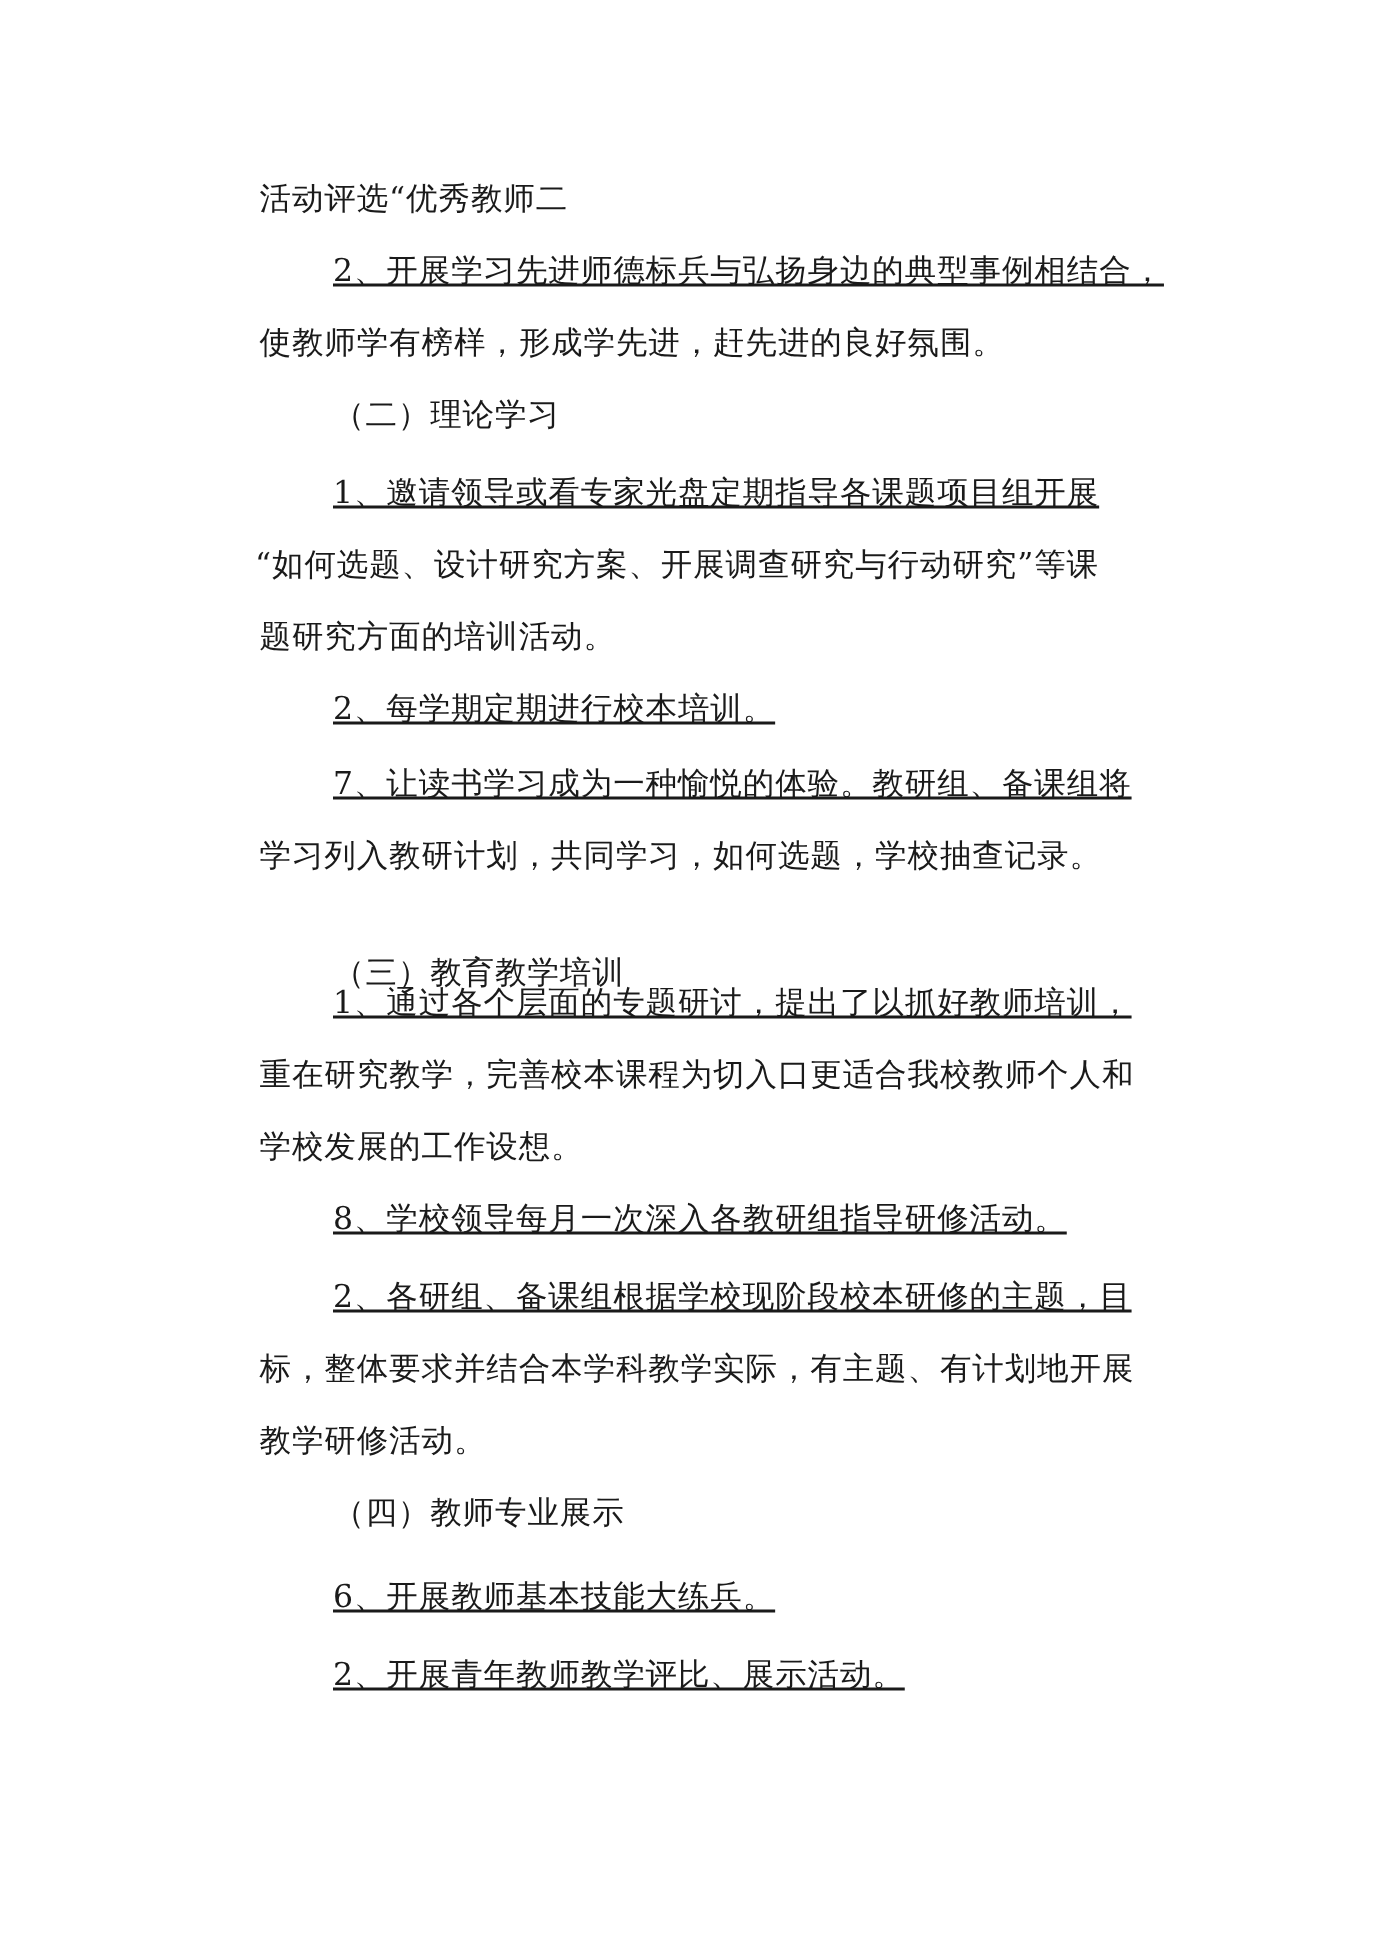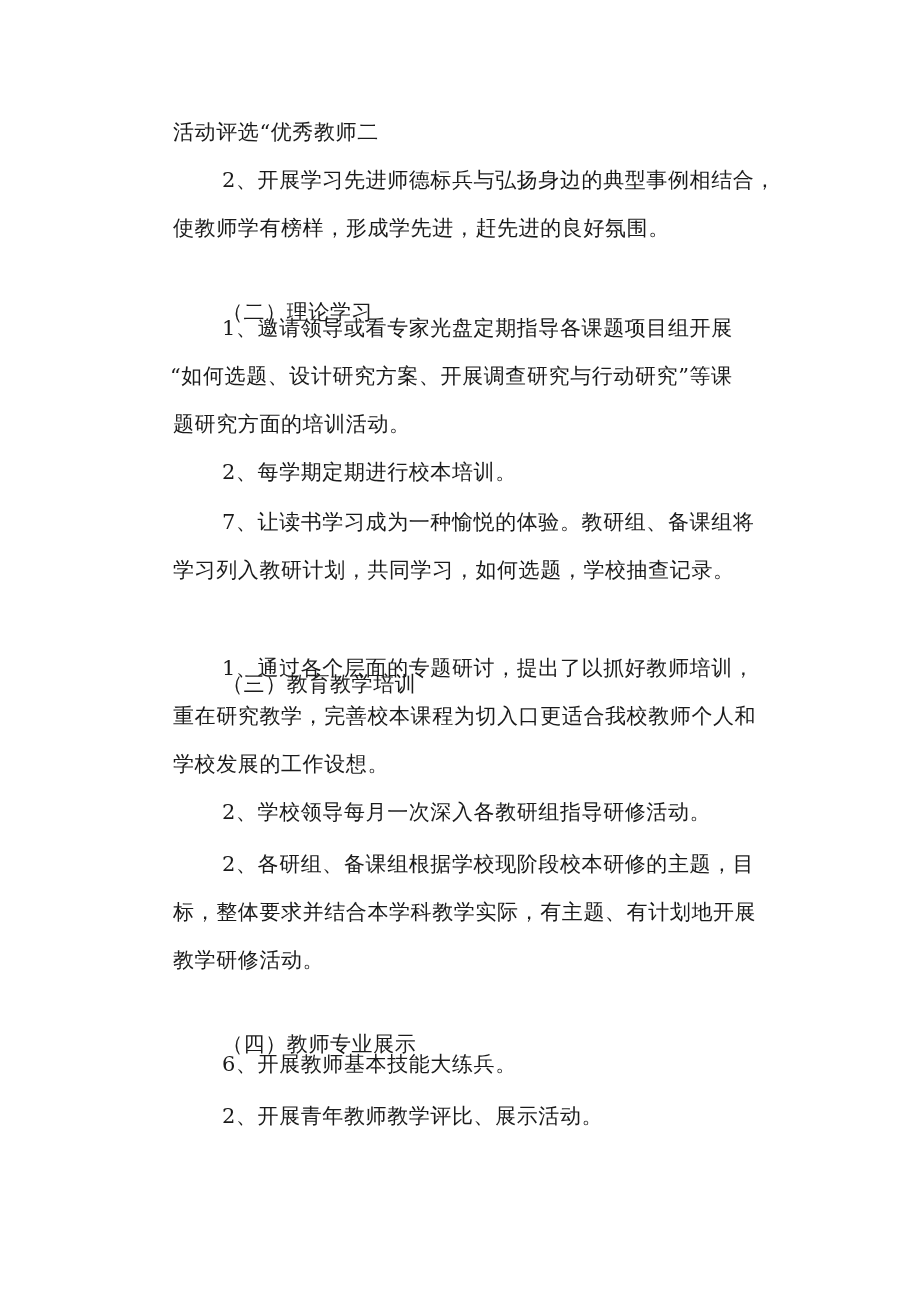--- a/index.html
+++ b/index.html
@@ -25,41 +25,41 @@
       padding-left: 29px;
     }
     .line {
       position: absolute;
       left: 173px;
       font-size: 21px;
       line-height: 24px;
       white-space: nowrap;
       letter-spacing: 0.6px;
     }
-    .indent { left: 222px; }
-    .heading { left: 222px; margin-top: 36px; }
+    .indent { left: 222px; text-decoration: underline; }
+    .heading { left: 222px; }
   </style>
 </head>
 <body>
 
 <div class="page">
   <div class="line" style="top:120px">活动评选“优秀教师二</div>
   <div class="line indent" style="top:168px">2、开展学习先进师德标兵与弘扬身边的典型事例相结合，</div>
   <div class="line" style="top:216px">使教师学有榜样，形成学先进，赶先进的良好氛围。</div>
   <div class="line heading" style="top:264px">（二）理论学习</div>
   <div class="line indent" style="top:316px">1、邀请领导或看专家光盘定期指导各课题项目组开展</div>
   <div class="line" style="top:412px">题研究方面的培训活动。</div>
   <div class="line" style="top:364px; left:170px">“如何选题、设计研究方案、开展调查研究与行动研究”等课</div>
   <div class="line indent" style="top:460px">2、每学期定期进行校本培训。</div>
   <div class="line indent" style="top:510px">7、让读书学习成为一种愉悦的体验。教研组、备课组将</div>
   <div class="line" style="top:558px">学习列入教研计划，共同学习，如何选题，学校抽查记录。</div>
   <div class="line heading" style="top:636px">（三）教育教学培训</div>
   <div class="line indent" style="top:656px">1、通过各个层面的专题研讨，提出了以抓好教师培训，</div>
   <div class="line" style="top:752px">学校发展的工作设想。</div>
   <div class="line" style="top:704px">重在研究教学，完善校本课程为切入口更适合我校教师个人和</div>
-  <div class="line indent" style="top:800px">2、学校领导每月一次深入各教研组指导研修活动。</div>
+  <div class="line indent" style="top:800px">8、学校领导每月一次深入各教研组指导研修活动。</div>
   <div class="line indent" style="top:852px">2、各研组、备课组根据学校现阶段校本研修的主题，目</div>
   <div class="line" style="top:900px">标，整体要求并结合本学科教学实际，有主题、有计划地开展</div>
   <div class="line" style="top:948px">教学研修活动。</div>
   <div class="line heading" style="top:996px">（四）教师专业展示</div>
   <div class="line indent" style="top:1052px">6、开展教师基本技能大练兵。</div>
   <div class="line indent" style="top:1104px">2、开展青年教师教学评比、展示活动。</div>
 </div>
 
 </body></html>

